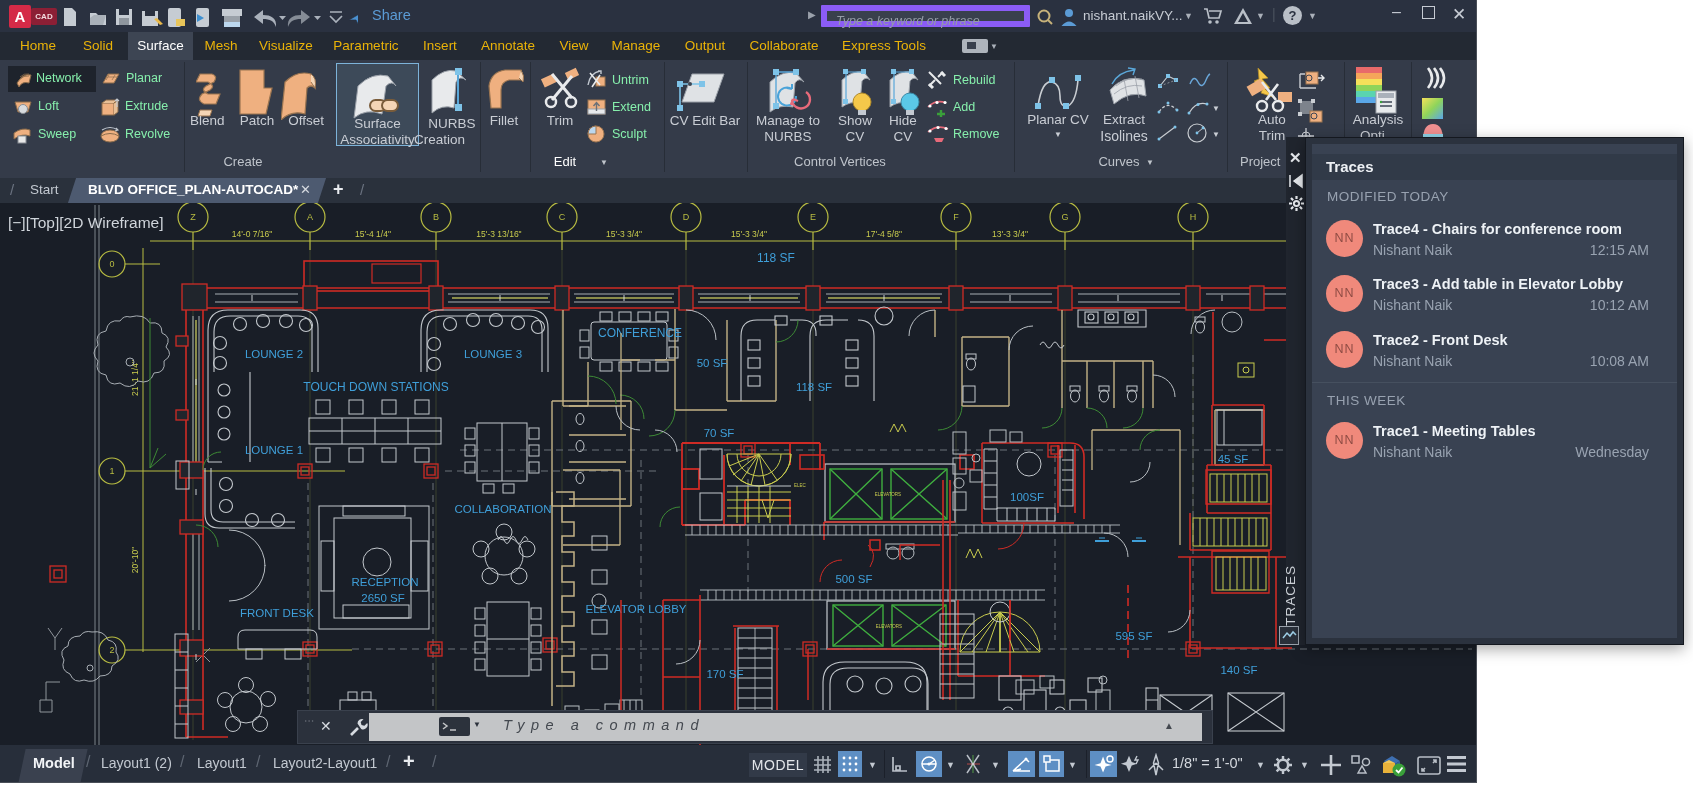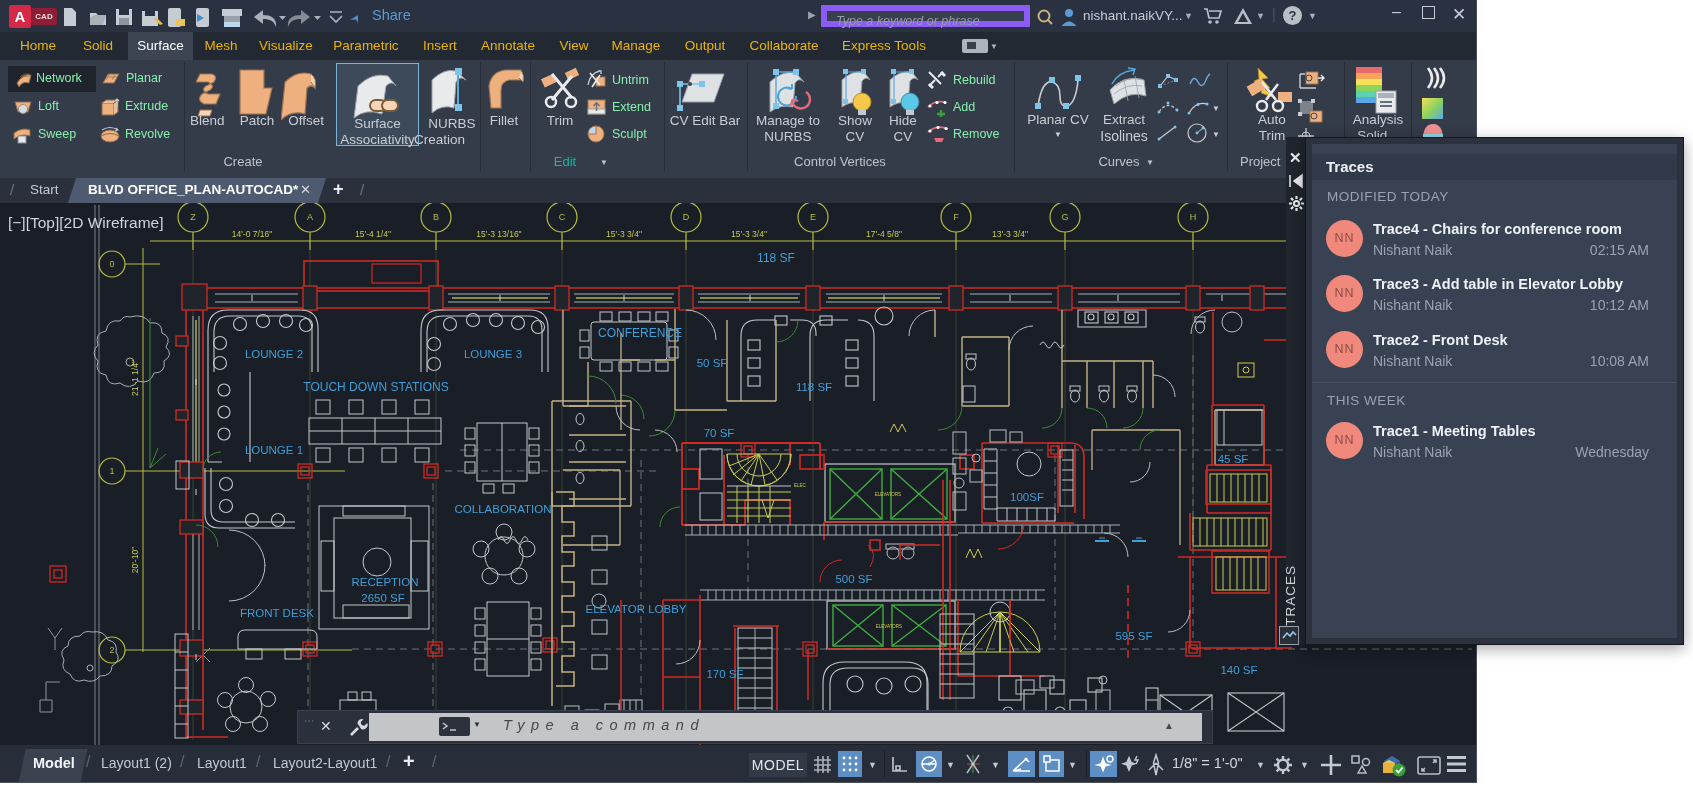--- a/index.html
+++ b/index.html
@@ -215,21 +215,21 @@
         <rect x="2" y="3" width="17" height="14" fill="#efb080" stroke="#9a7450"></rect>
         <rect x="2" y="12" width="17" height="5" fill="#e8eaec" stroke="#9aa0a8"></rect>
         <path d="M10.5 14 v-8 m-3 3 l3 -3.5 l3 3.5" stroke="#6a7078" stroke-width="1.4" fill="none"></path>
       </svg>
     <div class="rsm" style="left:612px;top:40px">Extend</div>
     <svg class="abs" style="left:586px;top:64px" width="22" height="20">
         <circle cx="10" cy="10" r="8" fill="#efb080" stroke="#9a7450"></circle>
         <path d="M10 2 a8 8 0 0 0 -8 8 l8 0 z" fill="#bcd7ee" stroke="#9a7450"></path>
       </svg>
     <div class="rsm" style="left:612px;top:67px">Sculpt</div>
-    <div class="rlbl" style="left:530px;top:94px;width:70px;text-align:center;font-size:13px;color:#14b8a6">Edit</div>
+    <div class="rlbl" style="left:530px;top:94px;width:70px;text-align:center;font-size:13px;color:#ffffff">Edit</div>
     <div class="abs" style="left:600px;top:98px;color:#bfc4cb;font-size:8px">▼</div>
 
     <svg class="abs" style="left:676px;top:10px" width="52" height="46">
         <path d="M16 4 h32 l-10 28 h-32 z" fill="#dfe2e5" stroke="#9aa0a8"></path>
         <path d="M4 38 v-24 m0 0 h22" stroke="#7ec3e8" stroke-width="1.6" fill="none"></path>
         <rect x="1" y="35" width="6" height="6" fill="#7ec3e8"></rect>
         <rect x="1" y="11" width="6" height="6" fill="#7ec3e8"></rect>
         <rect x="23" y="11" width="6" height="6" fill="#7ec3e8"></rect>
         <circle cx="14" cy="14" r="2" fill="#3d4654"></circle>
       </svg>
@@ -387,21 +387,21 @@
         <rect x="2" y="14" width="26" height="6" fill="#f5e05a"></rect>
         <rect x="2" y="20" width="26" height="6" fill="#8fd45a"></rect>
         <rect x="2" y="26" width="26" height="6" fill="#5ad4b0"></rect>
         <rect x="2" y="32" width="26" height="6" fill="#5aa7e8"></rect>
         <rect x="22" y="26" width="20" height="22" fill="#e8eaec" stroke="#9aa0a8"></rect>
         <rect x="24" y="28" width="16" height="5" fill="#aab1ba"></rect>
         <path d="M26 37 h12 M26 41 h12" stroke="#3d4654" stroke-width="1.6"></path>
         <circle cx="27" cy="37" r="1.2" fill="#3aa03a"></circle>
       </svg>
     <div class="rlbl" style="left:1348px;top:52px;width:60px;text-align:center;font-size:13.5px">Analysis</div>
-    <div class="rlbl" style="left:1348px;top:68px;width:60px;text-align:center;font-size:13.5px">Solid...</div>
+    <div class="rlbl" style="left:1348px;top:68px;width:60px;text-align:center;font-size:13.5px">Opti...</div>
     <svg class="abs" style="left:1424px;top:6px" width="26" height="24">
         <path d="M4 2 q8 10 0 20 M10 2 q8 10 0 20 M16 2 q8 10 0 20" stroke="#e8eaec" stroke-width="2.6" fill="none"></path>
       </svg>
     <svg class="abs" style="left:1421px;top:37px" width="24" height="24">
         <defs>
           <linearGradient id="g1" x1="0" y1="0" x2="1" y2="1">
             <stop offset="0" stop-color="#f5e05a"></stop>
             <stop offset=".5" stop-color="#8fd45a"></stop>
             <stop offset="1" stop-color="#5aa7e8"></stop>
           </linearGradient>
@@ -1152,21 +1152,21 @@
       <path d="M1 9 l4 -5 l3 3 l3 -4 l3 3" stroke="#9fd0e8" stroke-width="1.5" fill="none"></path>
     </svg>
 </div>
 <div id="tracespanel">
   <div id="tpbody">
     <div class="tptitle">Traces</div>
     <div class="tpsec" style="left:15px;top:45px">MODIFIED TODAY</div>
     <div class="avatar" style="left:14px;top:76px">NN</div>
     <div class="ttl" style="left:61px;top:77px">Trace4 - Chairs for conference room</div>
     <div class="tsub" style="left:61px;top:98px">Nishant Naik</div>
-    <div class="ttime" style="top:98px">02:15 AM</div>
+    <div class="ttime" style="top:98px">12:15 AM</div>
     <div class="avatar" style="left:14px;top:131px">NN</div>
     <div class="ttl" style="left:61px;top:132px">Trace3 - Add table in Elevator Lobby</div>
     <div class="tsub" style="left:61px;top:153px">Nishant Naik</div>
     <div class="ttime" style="top:153px">10:12 AM</div>
     <div class="avatar" style="left:14px;top:187px">NN</div>
     <div class="ttl" style="left:61px;top:188px">Trace2 - Front Desk</div>
     <div class="tsub" style="left:61px;top:209px">Nishant Naik</div>
     <div class="ttime" style="top:209px">10:08 AM</div>
     <div style="position:absolute;left:0;top:238px;width:365px;height:1px;background:#46505f"></div>
     <div class="tpsec" style="left:15px;top:249px">THIS WEEK</div>

